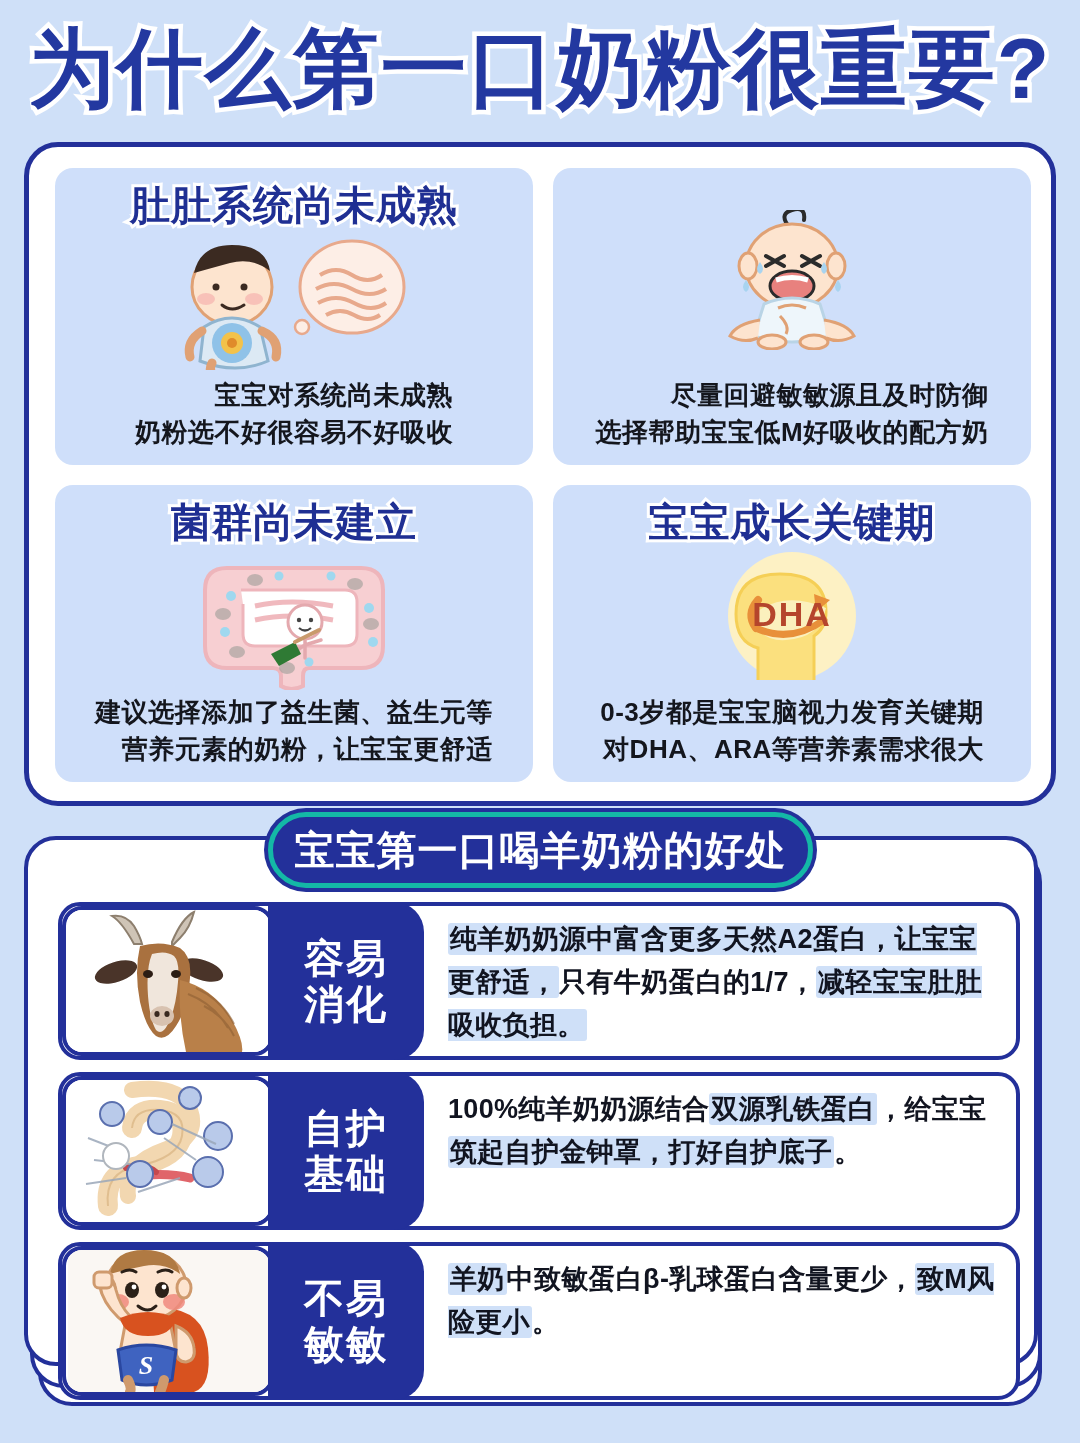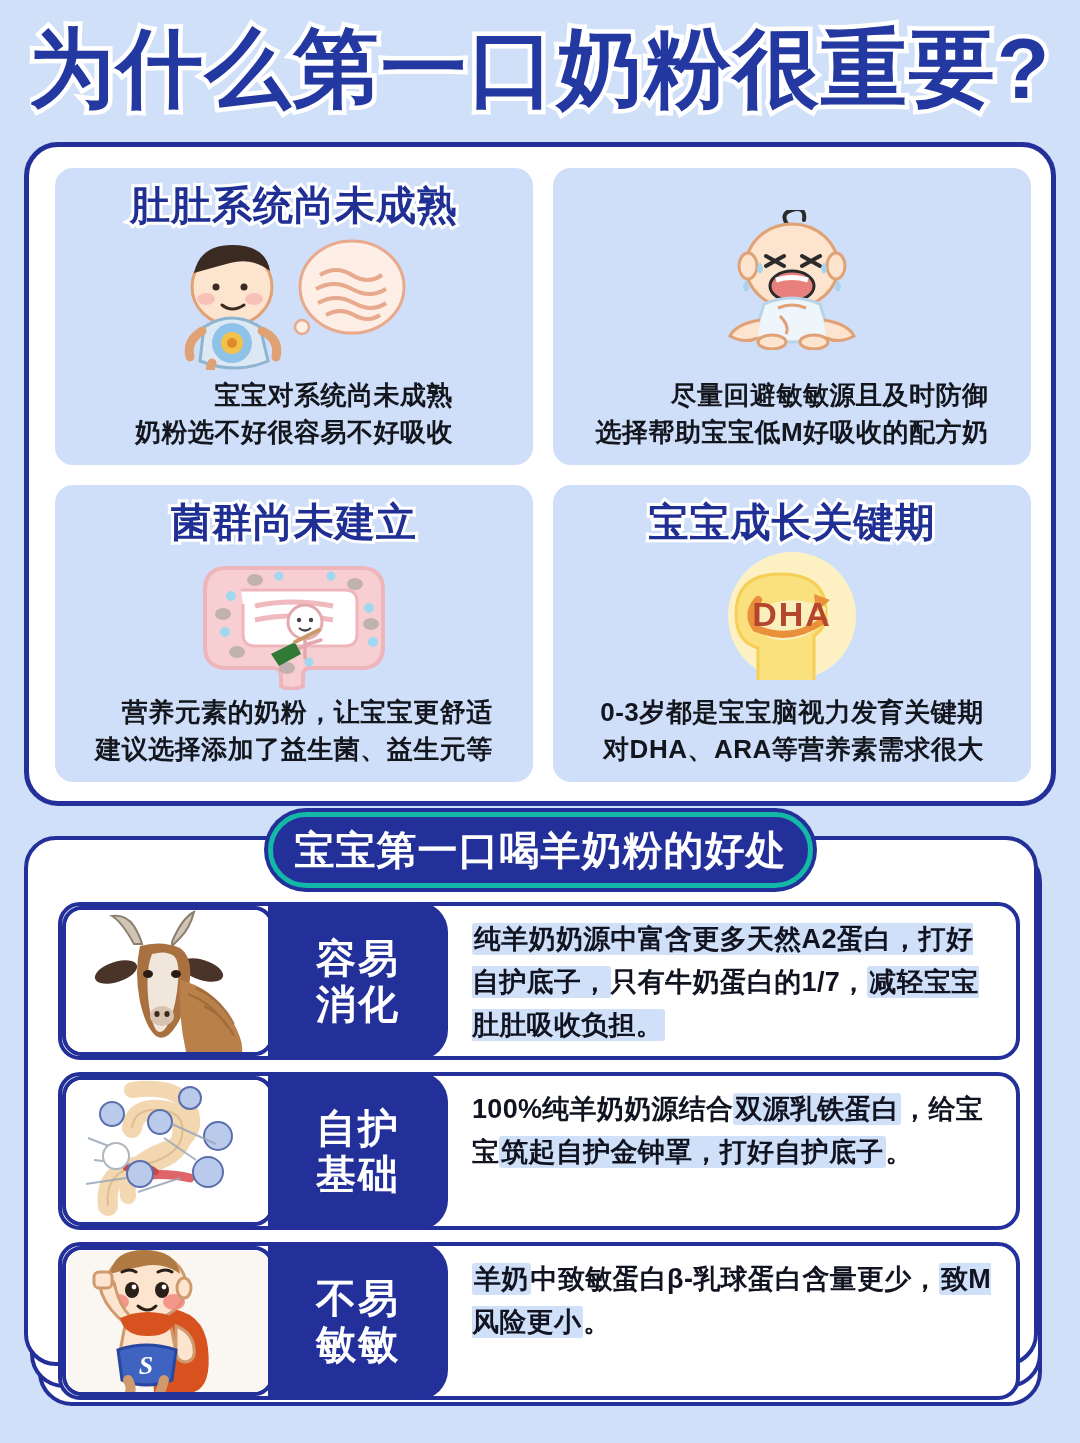--- a/index.html
+++ b/index.html
@@ -179,21 +179,21 @@
     overflow: hidden;
     display: flex;
     align-items: center;
     justify-content: center;
   }
   .thumb svg { display: block; }
   .label-chip {
     position: relative;
     z-index: 3;
     margin-left: -6px;
-    width: 180px; height: 158px;
+    width: 156px; height: 158px;
     background: #23309a;
     border-radius: 0 30px 30px 0;
     display: flex;
     flex-direction: column;
     align-items: center;
     justify-content: center;
     color: #ffffff;
     font-size: 40px;
     font-weight: 900;
     line-height: 1.15;
@@ -312,22 +312,22 @@
           <circle cx="146" cy="72" r="17" fill="#ffffff" stroke="#e4a9ae" stroke-width="3"></circle>
           <circle cx="140" cy="70" r="2.2" fill="#444"></circle>
           <circle cx="152" cy="70" r="2.2" fill="#444"></circle>
           <path d="M140 78 q6 5 12 0" stroke="#444" stroke-width="2.2" fill="none"></path>
           <path d="M146 89 L146 108 M146 95 L132 104 M146 95 L162 90" stroke="#e4a9ae" stroke-width="3.5" stroke-linecap="round"></path>
           <path d="M112 104 L136 92 L142 104 L120 116z" fill="#2f7a34"></path>
           <path d="M136 92 L160 80" stroke="#c99a6c" stroke-width="4" stroke-linecap="round"></path>
         </svg>
       </div>
       <div class="card-desc">
+        <div>建议选择添加了益生菌、益生元等</div>
         <div>营养元素的奶粉，让宝宝更舒适</div>
-        <div>建议选择添加了益生菌、益生元等</div>
       </div>
     </div>
 
     <div class="card">
       <div class="card-title">宝宝成长关键期</div>
       <div class="card-art">
         <svg width="180" height="140" viewBox="0 0 180 140">
           <circle cx="90" cy="66" r="64" fill="#fdf1c4"></circle>
           <path d="M56 130 L56 98 q-22 -6 -22 -34 q0 -40 44 -40 q46 0 46 38 q0 16 -12 24 l0 44z" fill="#fbe07e"></path>
           <path d="M56 130 L56 98 q-22 -6 -22 -34 q0 -40 44 -40 q46 0 46 38 q0 16 -12 24 l0 44" fill="none" stroke="#f5cf56" stroke-width="3"></path>
@@ -373,21 +373,21 @@
           <ellipse cx="89" cy="104" rx="2.6" ry="3" fill="#3a2a20"></ellipse>
           <ellipse cx="99" cy="104" rx="2.6" ry="3" fill="#3a2a20"></ellipse>
           <path d="M112 70 q34 8 52 40 q12 22 10 32 L118 142 q-8 -36 -6 -72z" fill="#b98049"></path>
           <path d="M120 84 q26 10 40 34 M128 78 q26 12 38 36 M136 96 q20 10 30 30" stroke="#8d5f33" stroke-width="2" fill="none" opacity="0.6"></path>
         </svg>
       </div>
       <div class="label-chip">
         <span>容易</span>
         <span>消化</span>
       </div>
-      <div class="body-text"><span class="hl">纯羊奶奶源中富含更多天然A2蛋白，打好自护底子，</span><span>只有牛奶蛋白的1/7，</span><span class="hl">减轻宝宝肚肚吸收负担。</span></div>
+      <div class="body-text"><span class="hl">纯羊奶奶源中富含更多天然A2蛋白，让宝宝更舒适，</span><span>只有牛奶蛋白的1/7，</span><span class="hl">减轻宝宝肚肚吸收负担。</span></div>
     </div>
 
     <div class="row">
       <div class="row-frame"></div>
       <div class="thumb">
         <svg width="200" height="142" viewBox="0 0 200 142">
           <rect width="200" height="142" fill="#ffffff"></rect>
           <path d="M40 126 q-4 -34 30 -40 q40 -8 44 -30 q4 -24 -22 -26 q-26 -2 -28 18" stroke="#f2d7b0" stroke-width="20" fill="none" stroke-linecap="round"></path>
           <path d="M64 10 q48 -6 58 20 q10 28 -26 40 q-40 14 -36 46" stroke="#f2d7b0" stroke-width="16" fill="none" stroke-linecap="round"></path>
           <path d="M40 126 q-4 -34 30 -40 q40 -8 44 -30 q4 -24 -22 -26 q-26 -2 -28 18" stroke="#d8b382" stroke-width="2" fill="none" opacity="0.7"></path>

